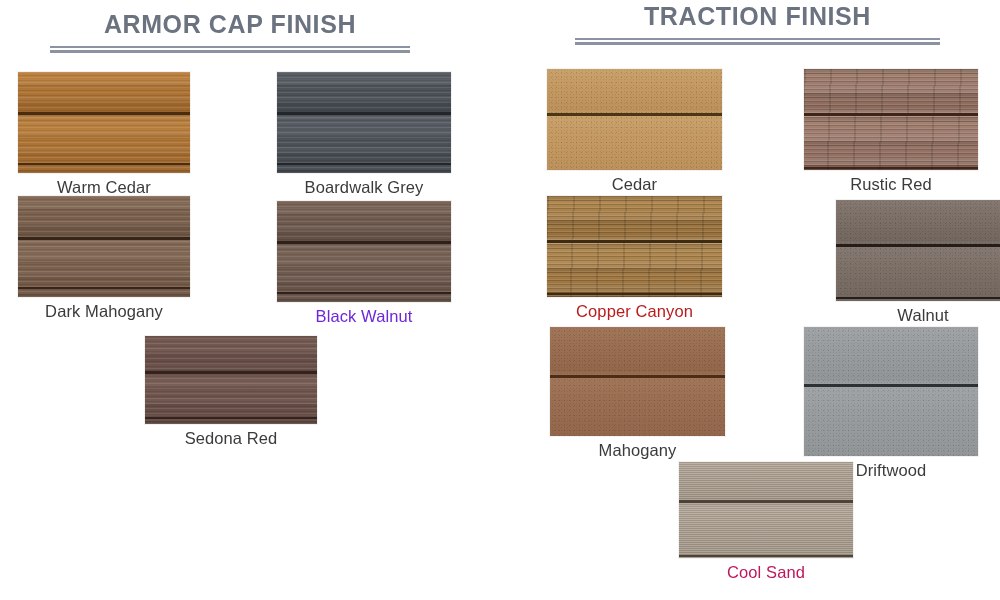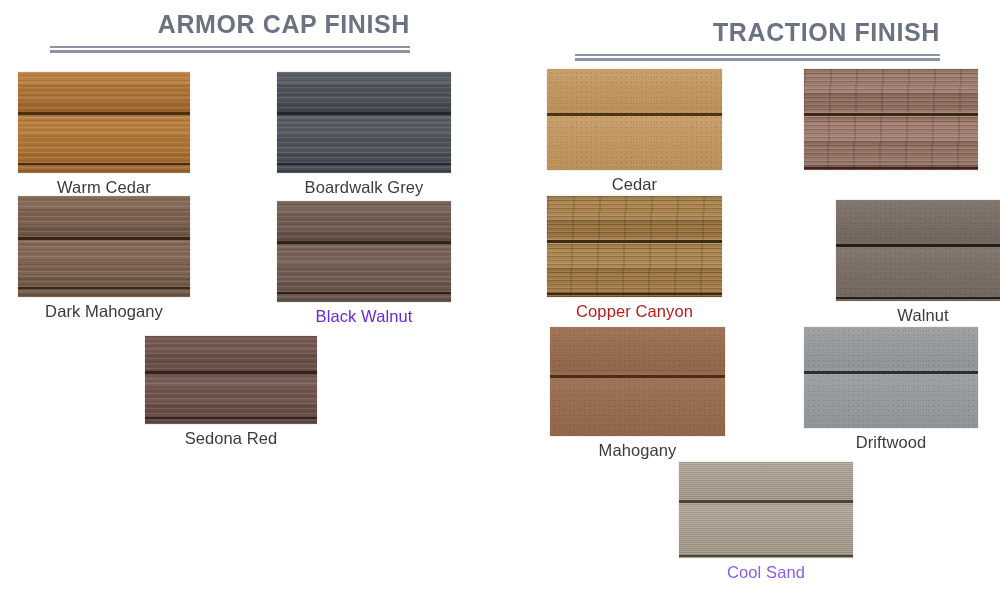--- a/index.html
+++ b/index.html
@@ -20,21 +20,21 @@
   .board {
     position: absolute;
     left: 0; top: 0;
     width: 1000px;
     height: 600px;
   }
 
   
   .section {
     position: absolute;
-    text-align: right;
+    text-align: center;
   }
   .section-title {
     font-family: "Liberation Sans", sans-serif;
     font-weight: bold;
     font-size: 25px;
     letter-spacing: 0.6px;
     color: #6b7280;
     line-height: 1;
     white-space: nowrap;
     margin: 0;
@@ -173,21 +173,21 @@
 <div class="board">
 
   <div class="section" id="section-armor-cap" style="left:50px; top:12px; width:360px;">
     <div class="section-title" style="color: rgb(107, 114, 128);">ARMOR CAP FINISH</div>
     <div class="rule">
       <div class="rule-thin" style="background: rgb(139, 147, 163);"></div>
       <div class="rule-thick" style="background: rgb(139, 147, 163);"></div>
     </div>
   </div>
 
-  <div class="section" id="section-traction" style="left:575px; top:20px; width:365px;">
+  <div class="section" id="section-traction" style="left:575px; top:4px; width:365px;">
     <div class="section-title" style="color: rgb(107, 114, 128);">TRACTION FINISH</div>
     <div class="rule">
       <div class="rule-thin" style="background: rgb(139, 147, 163);"></div>
       <div class="rule-thick" style="background: rgb(139, 147, 163);"></div>
     </div>
   </div>
 
   <div id="swatch-layer">
       <div class="swatch-card" style="left: 18px; top: 72px; width: 172px; height: 101px;">
         <div class="swatch" style="background: rgb(176, 118, 54);">
@@ -242,20 +242,21 @@
         </div>
         <div class="swatch-label" style="color: rgb(59, 59, 59);">Cedar</div>
       </div>
       <div class="swatch-card" style="left: 804px; top: 69px; width: 174px; height: 101px;">
         <div class="swatch" style="background: rgb(157, 122, 107);">
           <div class="tex bandshade" style="background-image: linear-gradient(rgb(173, 139, 122) 0%, rgb(157, 122, 107) 16%, rgb(125, 92, 78) 40%, rgb(173, 139, 122) 47%, rgb(157, 122, 107) 66%, rgb(125, 92, 78) 100%); opacity: 0.55;"></div>
           <div class="tex grain-rustic"></div>
           <div class="seam thick" style="top: 44%; background: rgb(63, 36, 25);"></div>
           <div class="seam" style="top: 97%; background: rgb(63, 36, 25);"></div>
         </div>
+        <div class="swatch-label" style="color: rgb(59, 59, 59);">Rustic Red</div>
       </div>
       <div class="swatch-card" style="left: 547px; top: 196px; width: 175px; height: 101px;">
         <div class="swatch" style="background: rgb(169, 128, 73);">
           <div class="tex bandshade" style="background-image: linear-gradient(rgb(189, 153, 97) 0%, rgb(169, 128, 73) 16%, rgb(134, 96, 47) 40%, rgb(189, 153, 97) 47%, rgb(169, 128, 73) 66%, rgb(134, 96, 47) 100%); opacity: 0.55;"></div>
           <div class="tex grain-rustic"></div>
           <div class="seam thick" style="top: 44%; background: rgb(61, 42, 18);"></div>
           <div class="seam" style="top: 96%; background: rgb(61, 42, 18);"></div>
         </div>
         <div class="swatch-label" style="color: #b91c1c;">Copper Canyon</div>
       </div>
@@ -269,32 +270,32 @@
         <div class="swatch-label" style="color: rgb(59, 59, 59);">Walnut</div>
       </div>
       <div class="swatch-card" style="left: 550px; top: 327px; width: 175px; height: 109px;">
         <div class="swatch" style="background: rgb(155, 111, 82);">
           <div class="tex bandshade" style="background-image: linear-gradient(rgb(168, 125, 95) 0%, rgb(155, 111, 82) 16%, rgb(138, 96, 70) 40%, rgb(168, 125, 95) 47%, rgb(155, 111, 82) 66%, rgb(138, 96, 70) 100%); opacity: 0.55;"></div>
           <div class="tex grain-speckle"></div>
           <div class="seam thick" style="top: 44%; background: rgb(74, 44, 23);"></div>
         </div>
         <div class="swatch-label" style="color: rgb(59, 59, 59);">Mahogany</div>
       </div>
-      <div class="swatch-card" style="left: 804px; top: 327px; width: 174px; height: 101px;">
+      <div class="swatch-card" style="left: 804px; top: 327px; width: 174px; height: 129px;">
         <div class="swatch" style="background: rgb(154, 157, 160);">
           <div class="tex bandshade" style="background-image: linear-gradient(rgb(167, 170, 173) 0%, rgb(154, 157, 160) 16%, rgb(140, 144, 147) 40%, rgb(167, 170, 173) 47%, rgb(154, 157, 160) 66%, rgb(140, 144, 147) 100%); opacity: 0.55;"></div>
           <div class="tex grain-speckle"></div>
           <div class="seam thick" style="top: 44%; background: rgb(45, 49, 53);"></div>
         </div>
         <div class="swatch-label" style="color: rgb(59, 59, 59);">Driftwood</div>
       </div>
       <div class="swatch-card" style="left: 679px; top: 462px; width: 174px; height: 96px;">
         <div class="swatch" style="background: rgb(168, 156, 140);">
           <div class="tex bandshade" style="background-image: linear-gradient(rgb(182, 171, 156) 0%, rgb(168, 156, 140) 16%, rgb(150, 138, 123) 40%, rgb(182, 171, 156) 47%, rgb(168, 156, 140) 66%, rgb(150, 138, 123) 100%); opacity: 0.55;"></div>
           <div class="tex grain-fine"></div>
           <div class="seam thick" style="top: 40%; background: rgb(78, 67, 55);"></div>
           <div class="seam" style="top: 97%; background: rgb(78, 67, 55);"></div>
         </div>
-        <div class="swatch-label" style="color: #8b5cf6;">Cool Sand</div>
+        <div class="swatch-label" style="color: #be185d;">Cool Sand</div>
       </div>
     </div>
 
 </div>
 
 </body></html>

